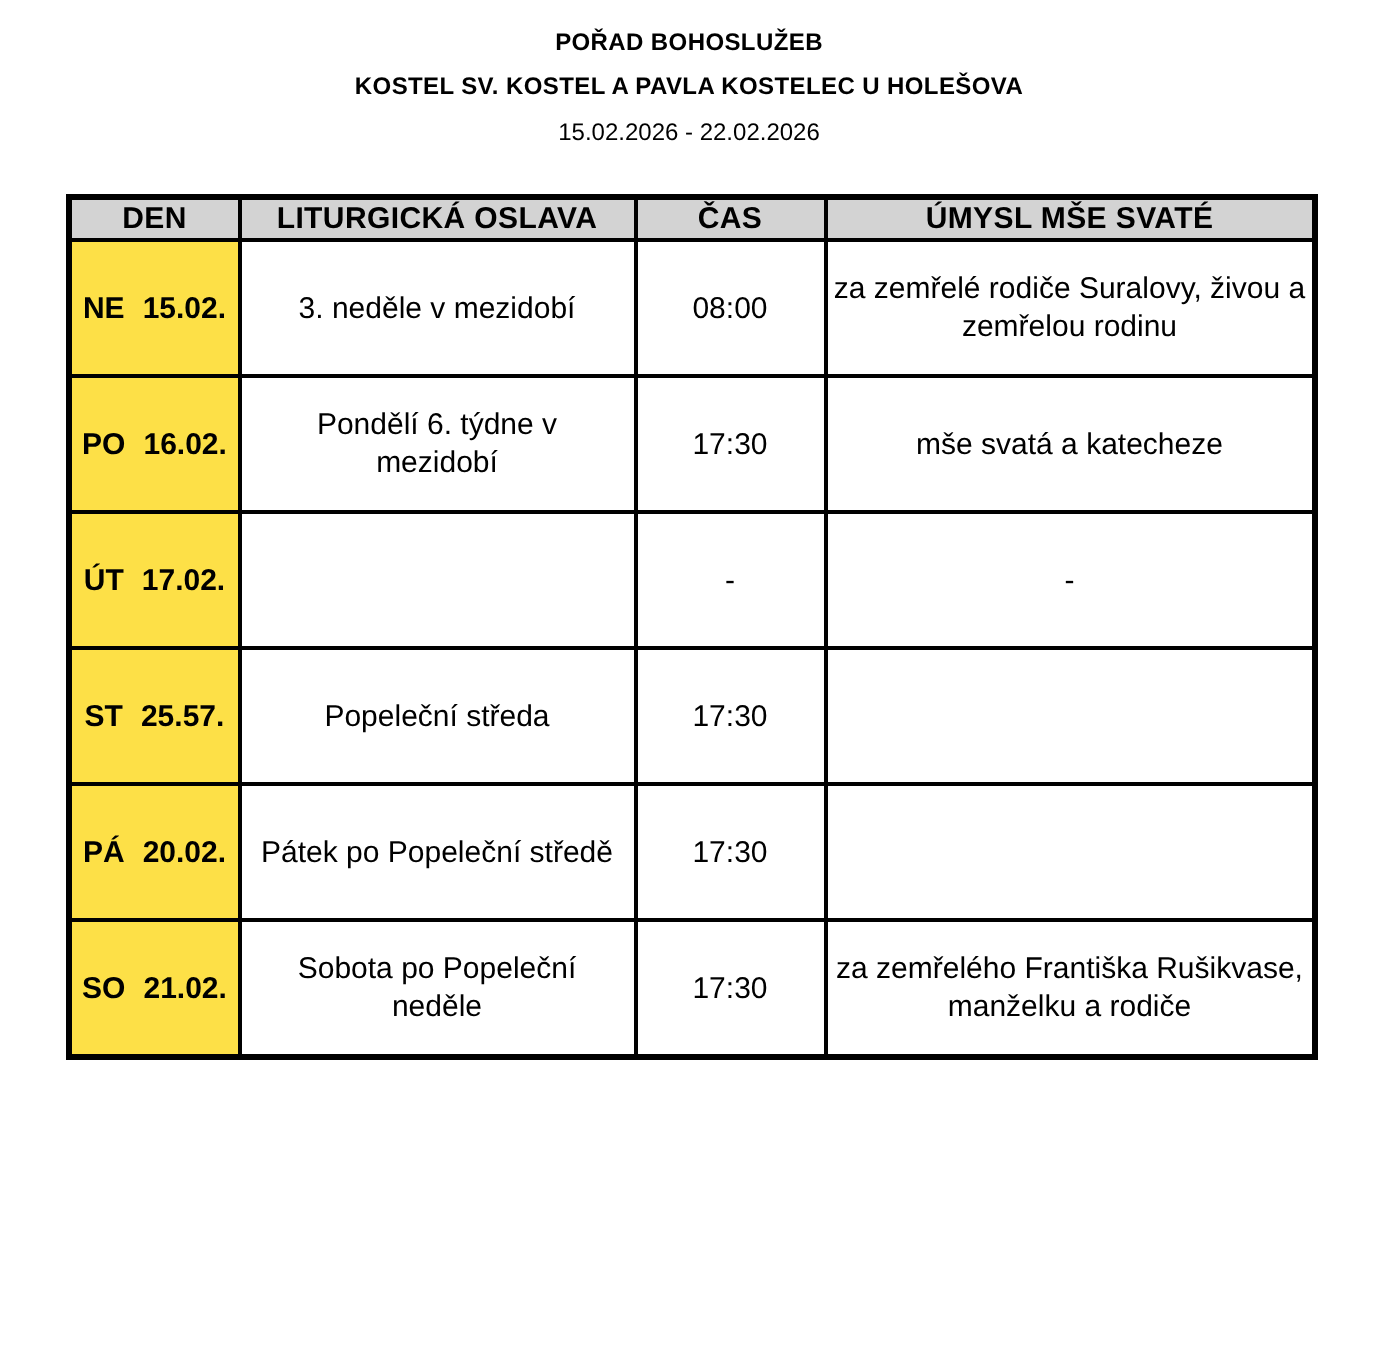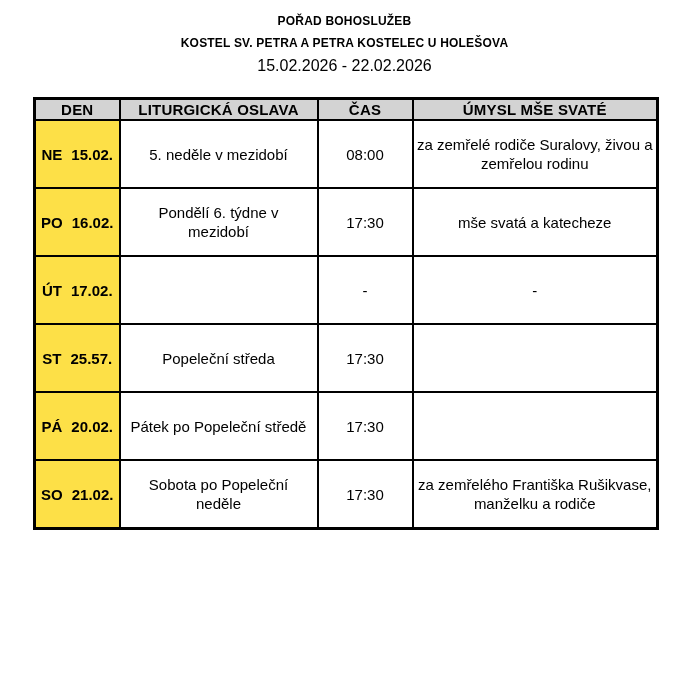--- a/index.html
+++ b/index.html
@@ -20,21 +20,21 @@
     text-align: center;
     padding-top: 10px;
   }
   .title-line {
     font-size: 12px;
     font-weight: bold;
     line-height: 22px;
     letter-spacing: 0.2px;
   }
   .date-line {
-    font-size: 16px;
+    font-size: 12px;
     font-weight: normal;
     line-height: 20px;
     margin-top: 2px;
   }
   table.schedule {
     border-collapse: collapse;
     table-layout: fixed;
     margin: 21px 0 12px 33px;
     border: 3px solid #000000;
     width: 623px;
@@ -71,21 +71,21 @@
   }
   td.day-cell .day-abbr { margin-right: 9px; }
 </style>
 </head>
 <body>
 
 <div class="page">
 
   <div class="page-header">
     <div class="title-line">POŘAD BOHOSLUŽEB</div>
-    <div class="title-line">KOSTEL SV. PETRA A PETRA KOSTELEC U HOLEŠOVA</div>
+    <div class="title-line">KOSTEL SV. KOSTEL A PAVLA KOSTELEC U HOLEŠOVA</div>
     <div class="date-line">15.02.2026 - 22.02.2026</div>
   </div>
 
   <table class="schedule">
     <colgroup>
       <col class="c-day">
         <col class="c-osl">
         <col class="c-cas">
         <col class="c-umysl">
     </colgroup>
@@ -93,21 +93,21 @@
       <tr>
         <th>DEN</th>
         <th>LITURGICKÁ OSLAVA</th>
         <th>ČAS</th>
         <th>ÚMYSL MŠE SVATÉ</th>
       </tr>
     </thead>
     <tbody>
       <tr>
         <td class="day-cell"><span class="day-abbr">NE</span><span class="day-date">15.02.</span></td>
-        <td>5. neděle v mezidobí</td>
+        <td>3. neděle v mezidobí</td>
         <td>08:00</td>
         <td>za zemřelé rodiče Suralovy, živou a
 zemřelou rodinu</td>
       </tr>
       <tr>
         <td class="day-cell"><span class="day-abbr">PO</span><span class="day-date">16.02.</span></td>
         <td>Pondělí 6. týdne v
 mezidobí</td>
         <td>17:30</td>
         <td>mše svatá a katecheze</td>

